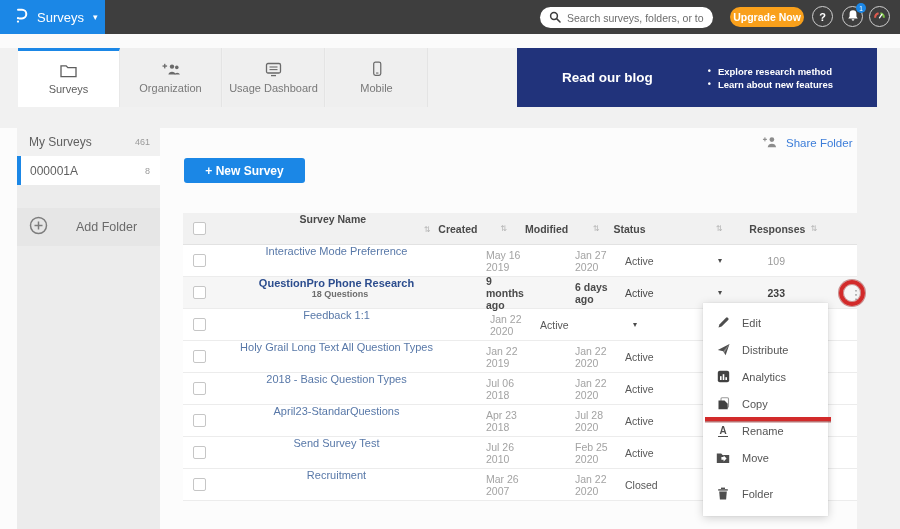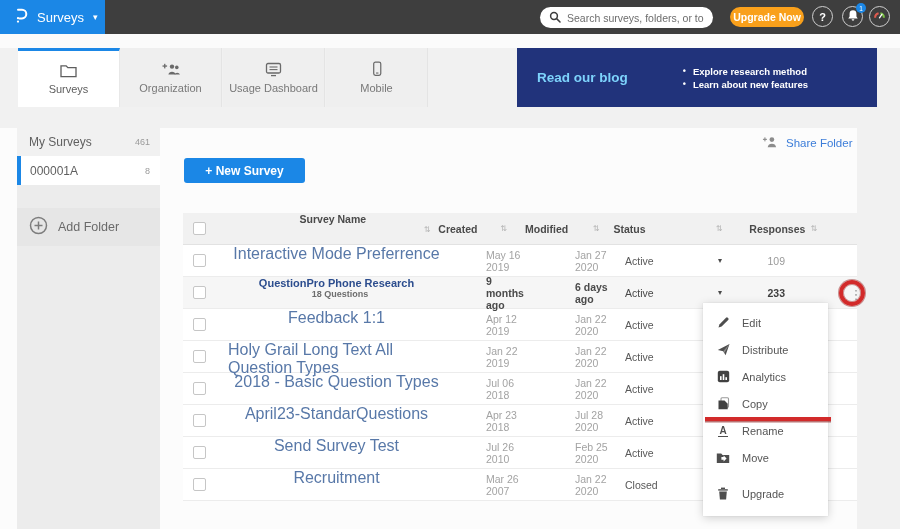--- a/index.html
+++ b/index.html
@@ -36,38 +36,38 @@
   
   .tabrow { position:absolute; left:0; top:48px; width:900px; height:59px; background:#f1f1f1; }
   .tab { position:absolute; top:0; width:102px; height:59px; background:#efefef; border-right:1px solid #e4e4e4;
          display:flex; flex-direction:column; align-items:center; justify-content:center; gap:5px; cursor:pointer; }
   .tab .tab-label { font-size:11px; color:#787878; }
   .tab.active { background:#fff; border-top:3px solid #1b87e6; border-right:1px solid #e8e8e8; }
   .tab.active .tab-label { color:#5e5e5e; }
   .tab-icon svg { display:block; }
   .blog-banner { position:absolute; left:517px; top:0; width:360px; height:59px; background:#21337b;
                  display:flex; align-items:center; cursor:pointer; }
-  .blog-title { color:#7dd3fc; font-size:13.5px; font-weight:600; margin-left:20px; }
+  .blog-title { color:#ffffff; font-size:13.5px; font-weight:600; margin-left:45px; }
   .blog-bullets { margin-left:55px; display:flex; flex-direction:column; gap:2px; }
   .blog-bullet { color:#fff; font-size:9.5px; font-weight:bold; display:flex; align-items:center; gap:7px; }
   .blog-bullet::before { content:"•"; font-size:9px; }
 
   
   .strip-top { position:absolute; left:0; top:107px; width:900px; height:21px; background:#f1f1f1; }
   .strip-right { position:absolute; left:857px; top:107px; width:43px; height:422px; background:#f1f1f1; }
 
   
   .sidebar { position:absolute; left:17px; top:128px; width:143px; height:401px; background:#ececec; }
   .sb-item { position:relative; display:flex; align-items:center; justify-content:space-between;
              padding:0 10px 0 12px; cursor:pointer; }
   .sb-mysurveys { height:28px; background:#f1f1f1; }
   .sb-folder { height:29px; background:#fff; border-left:4px solid #1b87e6; padding-left:9px; }
   .sb-label { font-size:12px; color:#5f5f5f; }
   .sb-count { font-size:9px; color:#9a9a9a; }
-  .sb-addfolder { height:38px; background:#e6e6e6; margin-top:23px; display:flex; align-items:center; gap:10px;
+  .sb-addfolder { height:38px; background:#e6e6e6; margin-top:23px; display:flex; align-items:center; gap:28px;
                   padding-left:12px; cursor:pointer; }
   .sb-addfolder .sb-label { font-size:12.5px; color:#6a6a6a; }
 
   
   .share-folder { position:absolute; left:762px; top:135px; display:flex; align-items:center; gap:8px; cursor:pointer; }
   .share-folder span { font-size:11.5px; color:#3c7dd9; }
   .new-survey-btn { position:absolute; left:184px; top:158px; width:121px; height:25px; background:#1b87e6;
                     border:none; border-radius:3px; color:#fff; font-size:12px; font-weight:600; cursor:pointer;
                     font-family:"Liberation Sans",sans-serif; }
 
@@ -85,21 +85,21 @@
   .c-status { width:115px; }
   .c-resp { width:68px; padding-left:8px; justify-content:flex-end; padding-right:23px; }
   .thead .c-resp { justify-content:flex-start; padding-right:0;margin-left:16px; }
   .c-actions { width:49px; }
   .checkbox { width:13px; height:13px; border:1px solid #c6c6c6; border-radius:2px; background:#fff; cursor:pointer; }
   .sort { font-family:"DejaVu Sans",sans-serif; font-size:8px; color:#b3b3b3; }
   .sort.pushr { margin-left:auto; margin-right:8px; }
   .sort.mr10 { margin-left:auto; margin-right:14px; }
   .sort.mr5 { margin-left:auto; margin-right:3px; }
   .sort.inl { margin-left:5px; }
-  .s-link { font-size:16px; color:#5878a8; text-decoration:none; cursor:pointer; }
+  .s-link { font-size:11px; color:#5878a8; text-decoration:none; cursor:pointer; }
   .hl-row .s-link { font-weight:bold; color:#2c4d8e; font-size:11px; }
   .q-badge { font-size:9px; font-weight:bold; color:#6d6d6d; margin-left:7px; }
   .c-date { font-size:10.5px; color:#a3a3a3;padding-left:41px; }
   .hl-row .c-date { font-weight:bold; color:#4a4a4a; }
   .c-statustxt { font-size:10.5px; color:#585858; }
   .hl-row .c-statustxt { color:#474747; }
   .caret { font-family:"DejaVu Sans",sans-serif; font-size:8px; color:#4a4a4a; margin-left:auto; margin-right:18px; cursor:pointer; }
   .c-resptxt { font-size:10.5px; color:#9a9a9a; }
   .hl-row .c-resptxt { font-weight:bold; color:#3f3f3f; }
 
@@ -349,23 +349,20 @@
       <div class="cell c-actions"></div>
     </div>
 
     <div class="trow">
       <div class="cell c-cb">
           <span class="checkbox"></span>
         </div>
       <div class="cell c-name">
           <a class="s-link">Feedback 1:1</a>
         </div>
-      <div class="cell c-created">
-          <span class="c-date">Apr 12 2019</span>
-        </div>
       <div class="cell c-mod">
           <span class="c-date">Jan 22 2020</span>
         </div>
       <div class="cell c-status">
           <span class="c-statustxt">Active</span>
           <span class="caret g-caret"></span>
         </div>
       <div class="cell c-resp">
           <span class="c-resptxt"></span>
         </div>
@@ -545,19 +542,19 @@
       <span class="mi-label">Move</span>
     </div>
     <div class="mi mi-delete">
       <span class="mi-ic">
         <svg width="12" height="13" viewBox="0 0 12 13">
             <rect x="4" y="0.6" width="4" height="1.4" fill="#4e4e4e"></rect>
             <rect x="1.2" y="2.2" width="9.6" height="1.4" fill="#4e4e4e"></rect>
             <path d="M2.2 4.4 h7.6 l-.7 8 H2.9z" fill="#4e4e4e"></path>
           </svg>
       </span>
-      <span class="mi-label">Upgrade</span>
+      <span class="mi-label">Folder</span>
     </div>
   </div>
 
   <div class="anno-circle"></div>
 
 </div>
 
 </body></html>

